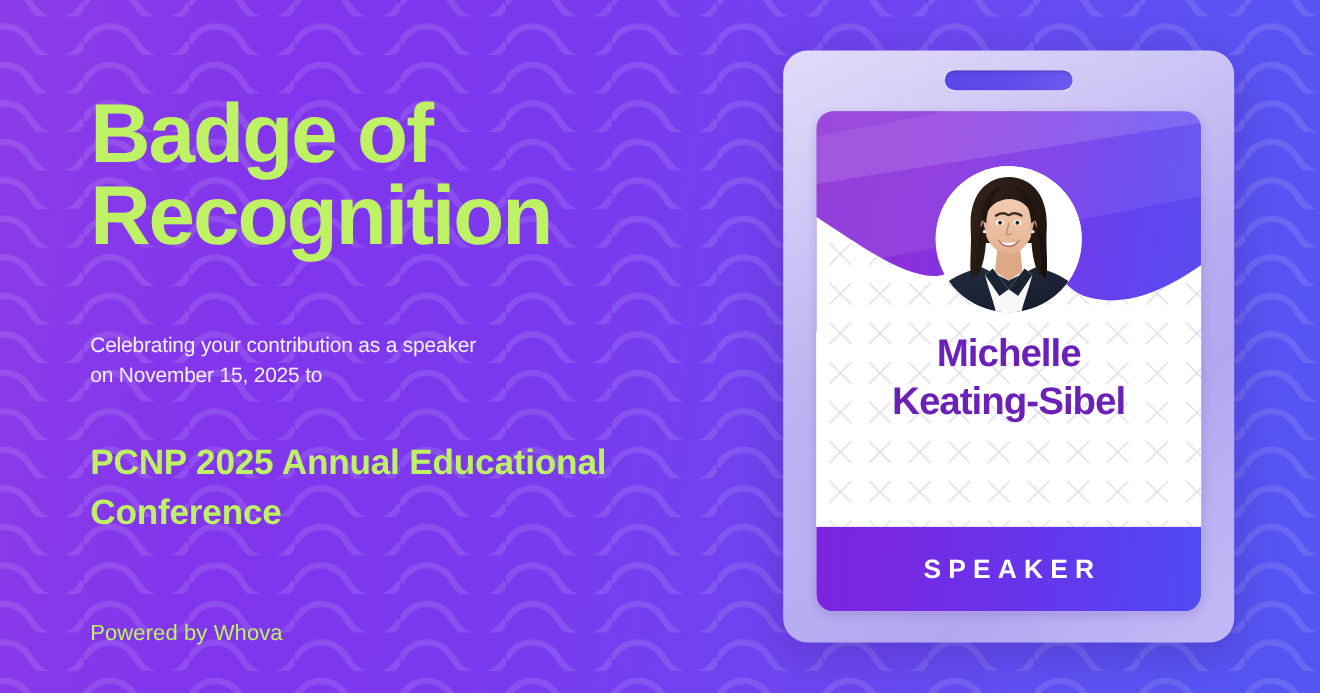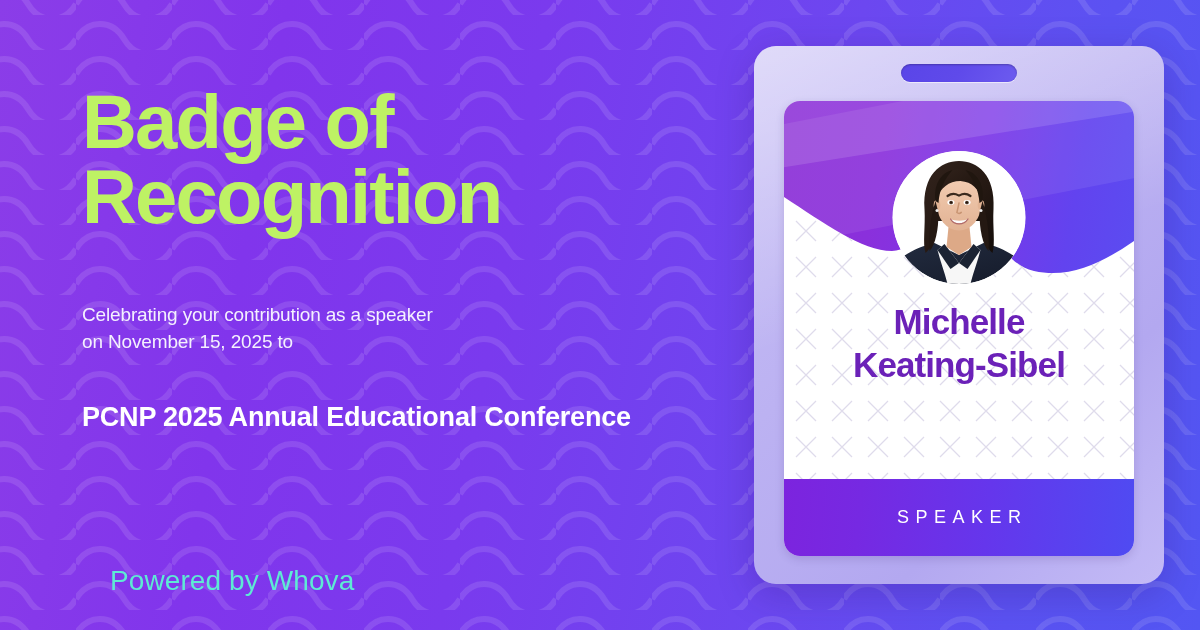--- a/index.html
+++ b/index.html
@@ -46,47 +46,45 @@
     font-size:19px;
     line-height:1.42;
     font-weight:400;
     letter-spacing:-0.15px;
     white-space:pre-line;
   }
   .event-name {
     position:absolute;
     top:398px; left:0;
     width:560px;
-    color:#ffffff;
-    font-size:27px;
+    color:#bef264;
+    font-size:32px;
     line-height:1.42;
     font-weight:700;
     letter-spacing:-0.2px;
   }
   .powered {
     position:absolute;
     top:565px; left:0;
-    color:#5eead4;
-    font-size:28px;
+    color:#bef264;
+    font-size:20px;
     font-weight:400;
     letter-spacing:0.1px;
-    margin-left:28px;
   }
 
   
   .badge-shell {
     position:absolute;
     left:712px; top:46px;
     width:410px; height:538px;
     border-radius:22px;
     background: linear-gradient(135deg,#C7BEF5 0%, #BCB2F2 40%, #B3A8F0 72%, #C3BAF6 100%);
     box-shadow: 0 10px 38px rgba(40,10,90,0.22);
     z-index:5;
     overflow:hidden;
-    margin-left:42px;
   }
   .badge-shell-sheen {
     position:absolute; inset:0;
     background: linear-gradient(160deg, rgba(255,255,255,0.45) 0%, rgba(255,255,255,0.0) 45%);
     pointer-events:none;
   }
   
   .badge-slot {
     position:absolute;
     left:50%; transform:translateX(-50%);
@@ -162,22 +160,22 @@
   }
 
   .role-band {
     position:absolute; left:0; right:0; bottom:0;
     height:77px;
     background: linear-gradient(95deg, #7C24DE 0%, #7629E2 22%, #6536EC 58%, #4F4BF2 100%);
     display:flex; align-items:center; justify-content:center;
   }
   .role-text {
     color:#ffffff;
-    font-size:18px;
-    font-weight:400;
+    font-size:24px;
+    font-weight:700;
     letter-spacing:6.5px;
     text-indent:6.5px;
   }
 </style>
 </head>
 <body>
 
 <div class="bg">
   <svg class="bg-waves" viewBox="0 0 1240 670" preserveAspectRatio="none" xmlns="http://www.w3.org/2000/svg">
     <defs>

